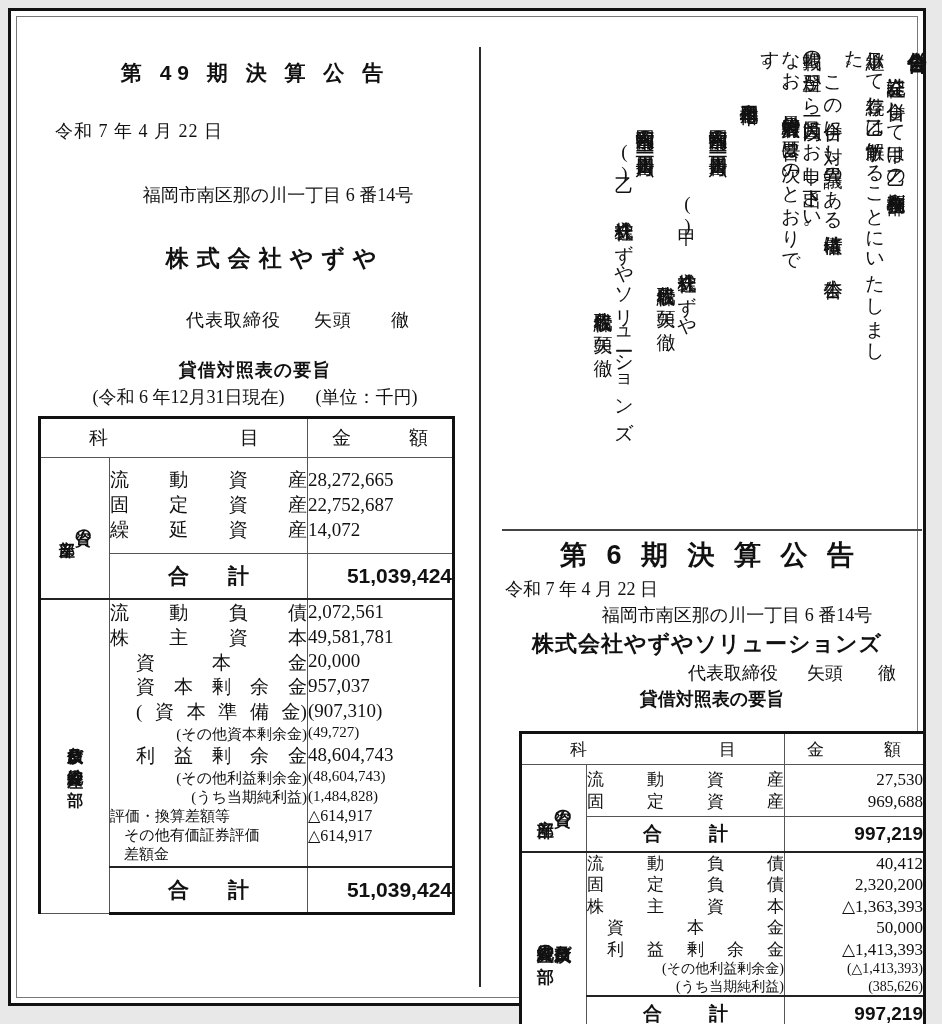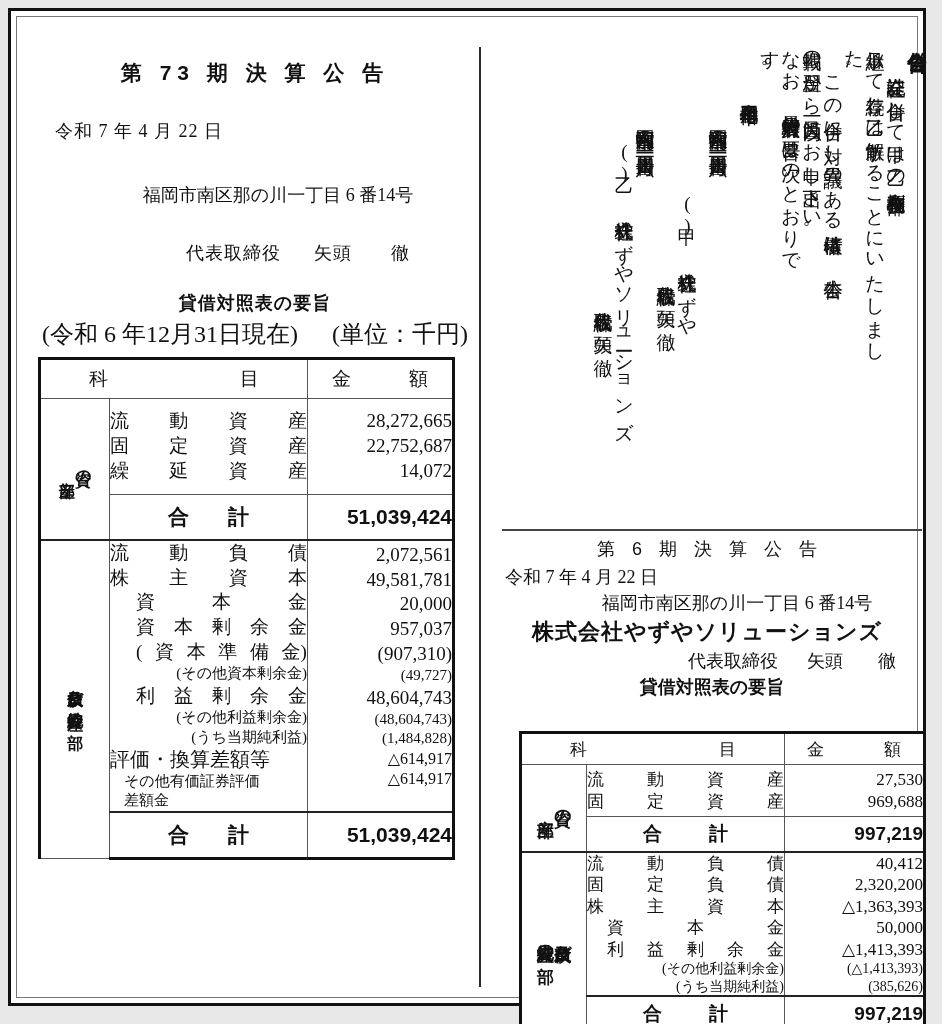--- a/index.html
+++ b/index.html
@@ -40,21 +40,21 @@
   .l-company{
     margin-top:36px;text-align:center;font-size:23px;font-weight:bold;letter-spacing:8px;
     padding-left:40px;
     font-family:"Liberation Sans","DejaVu Sans",sans-serif;
   }
   .l-rep{margin-top:34px;text-align:center;font-size:18px;padding-left:86px;letter-spacing:1px;}
   .l-bs-title{
     margin-top:26px;text-align:center;font-size:18px;font-weight:bold;letter-spacing:1px;
     font-family:"Liberation Sans","DejaVu Sans",sans-serif;
   }
-  .l-bs-sub{margin-top:3px;text-align:center;font-size:24px;letter-spacing:0px;}
+  .l-bs-sub{margin-top:3px;text-align:center;font-size:18px;letter-spacing:0px;}
   .l-bs-sub .gap{display:inline-block;width:22px;}
 
   
   table.bs{
     border-collapse:collapse;
     table-layout:fixed;
     background:#fff;
   }
   table.bs td{
     border:1px solid #555;
@@ -83,21 +83,21 @@
     height:100%;
   }
   .vcol{
     writing-mode:vertical-rl;
     text-orientation:upright;
     line-height:1.02;
     letter-spacing:1px;
   }
 
   .items{padding:5px 8px 5px 10px;}
-  .amts{padding:5px 8px 5px 4px;text-align:right;}
+  .amts{padding:5px 8px 5px 4px;text-align:left;}
   .row-line{
     display:flex;justify-content:space-between;
     font-size:19px;line-height:1.30;
     white-space:nowrap;
   }
   .row-line.indent{padding-left:26px;}
   .row-line.small{font-size:15px;line-height:1.28;}
   .amt-line{font-size:19px;line-height:1.30;white-space:nowrap;}
   .amt-line.small{font-size:15px;line-height:1.28;}
   .total-cell{
@@ -140,21 +140,21 @@
   .vline.indent9{padding-top:234px;height:236px;}
   .vline.indent10{padding-top:260px;height:210px;}
   .vline.sp{margin-left:12px;}
 
   .r-rule{
     position:absolute;left:15px;top:498px;width:420px;height:0;
     border-top:2px solid #444;
   }
   .r-head{position:absolute;left:0px;top:506px;width:440px;}
   .r-title{
-    text-align:center;font-weight:normal;font-size:18px;letter-spacing:6px;
+    text-align:center;font-weight:bold;font-size:27px;letter-spacing:6px;
     font-family:"Liberation Sans","DejaVu Sans",sans-serif;
     padding-left:6px;
   }
   .r-date{margin-top:4px;margin-left:18px;font-size:18px;}
   .r-addr{margin-top:2px;text-align:center;font-size:18px;padding-left:60px;}
   .r-company{
     margin-top:2px;text-align:center;font-size:22px;font-weight:bold;letter-spacing:1px;
     font-family:"Liberation Sans","DejaVu Sans",sans-serif;
   }
   .r-rep{margin-top:2px;text-align:center;font-size:18px;padding-left:170px;}
@@ -188,23 +188,24 @@
 </head>
 <body>
 
 <div class="page">
  <div class="page-inner">
 
   <div class="col-divider"></div>
 
   <div class="left-col">
 
-    <div class="l-title">第 73 期 決 算 公 告</div>
+    <div class="l-title">第 49 期 決 算 公 告</div>
     <div class="l-date">令和 7 年 4 月 22 日</div>
     <div class="l-addr">福岡市南区那の川一丁目 6 番14号</div>
+    <div class="l-company">株式会社やずや</div>
     <div class="l-rep">
       <span>代表取締役</span>
       <span style="display:inline-block;width:22px;"></span>
       <span>矢頭</span>
       <span style="display:inline-block;width:28px;"></span>
       <span>徹</span>
     </div>
     <div class="l-bs-title">貸借対照表の要旨</div>
     <div class="l-bs-sub">
       <span>(令和 6 年12月31日現在)</span>
@@ -327,21 +328,21 @@
               <span>剰</span>
               <span>余</span>
               <span>金</span>
             </div>
             <div class="row-line small" style="justify-content:flex-end;">
               <span>(その他利益剰余金)</span>
             </div>
             <div class="row-line small" style="justify-content:flex-end;">
               <span>(うち当期純利益)</span>
             </div>
-            <div class="row-line small" style="justify-content:flex-start;font-size:20px;">
+            <div class="row-line small" style="justify-content:flex-start;font-size:15px;">
               <span>評価・換算差額等</span>
             </div>
             <div class="row-line small" style="justify-content:flex-start;padding-left:14px;">
               <span>その他有価証券評価</span>
             </div>
             <div class="row-line small" style="justify-content:flex-start;padding-left:14px;">
               <span>差額金</span>
             </div>
           </td>
           <td class="amts outer-r sec-top">

